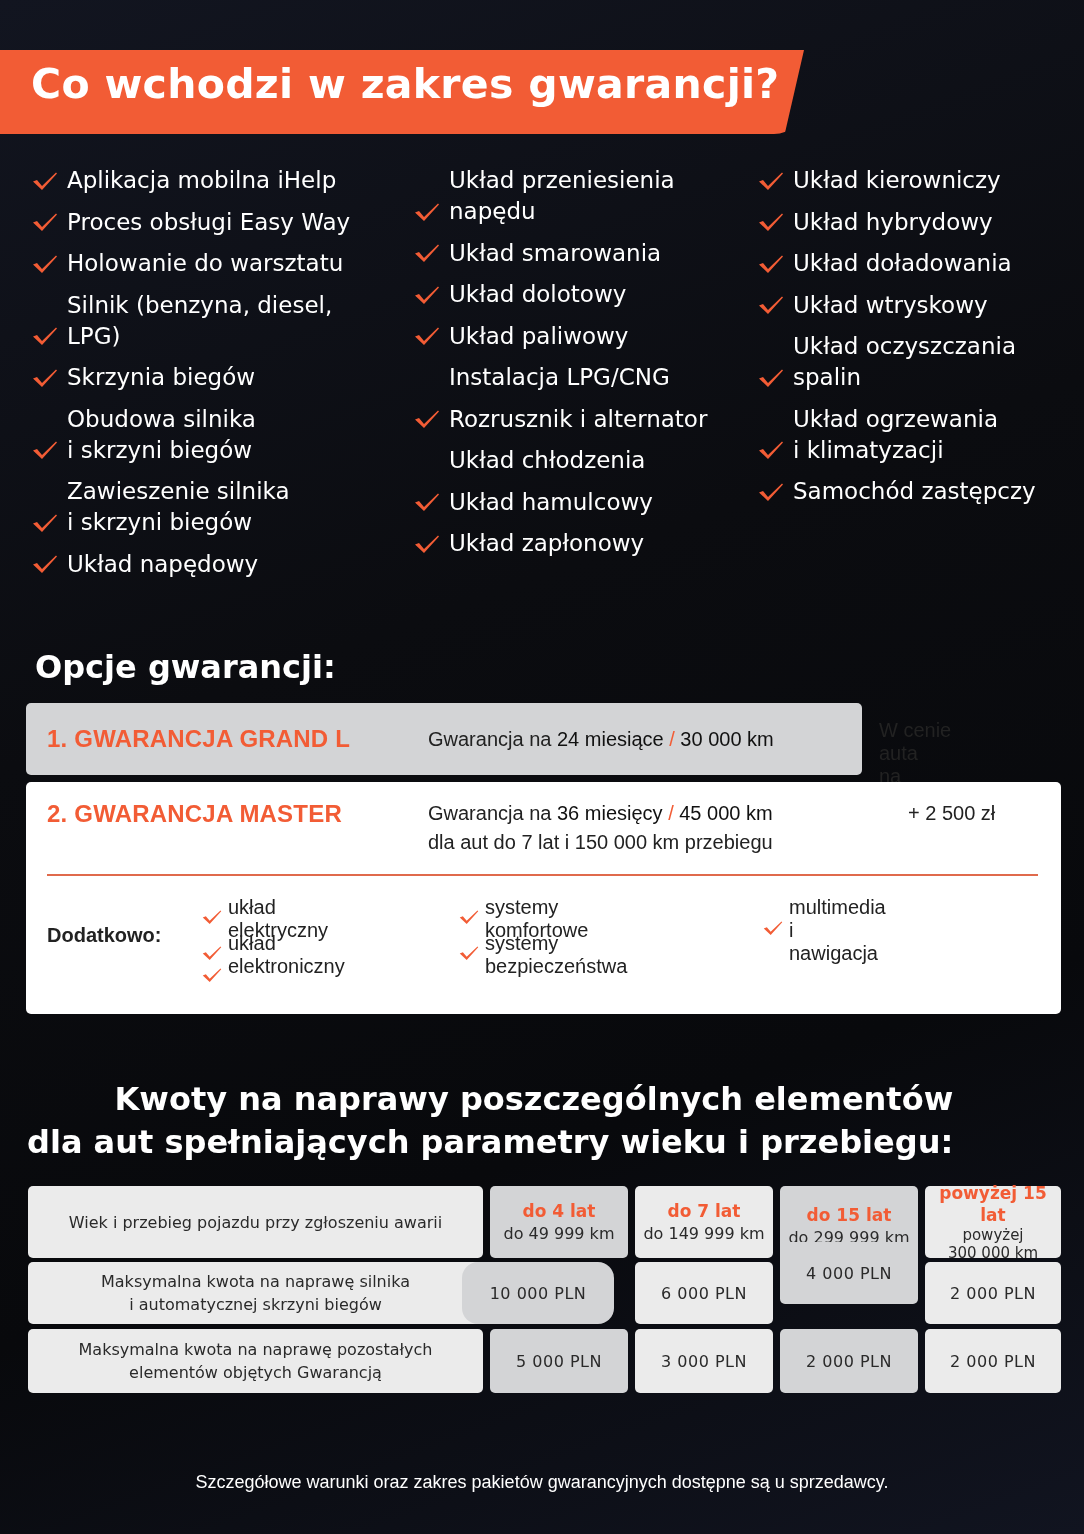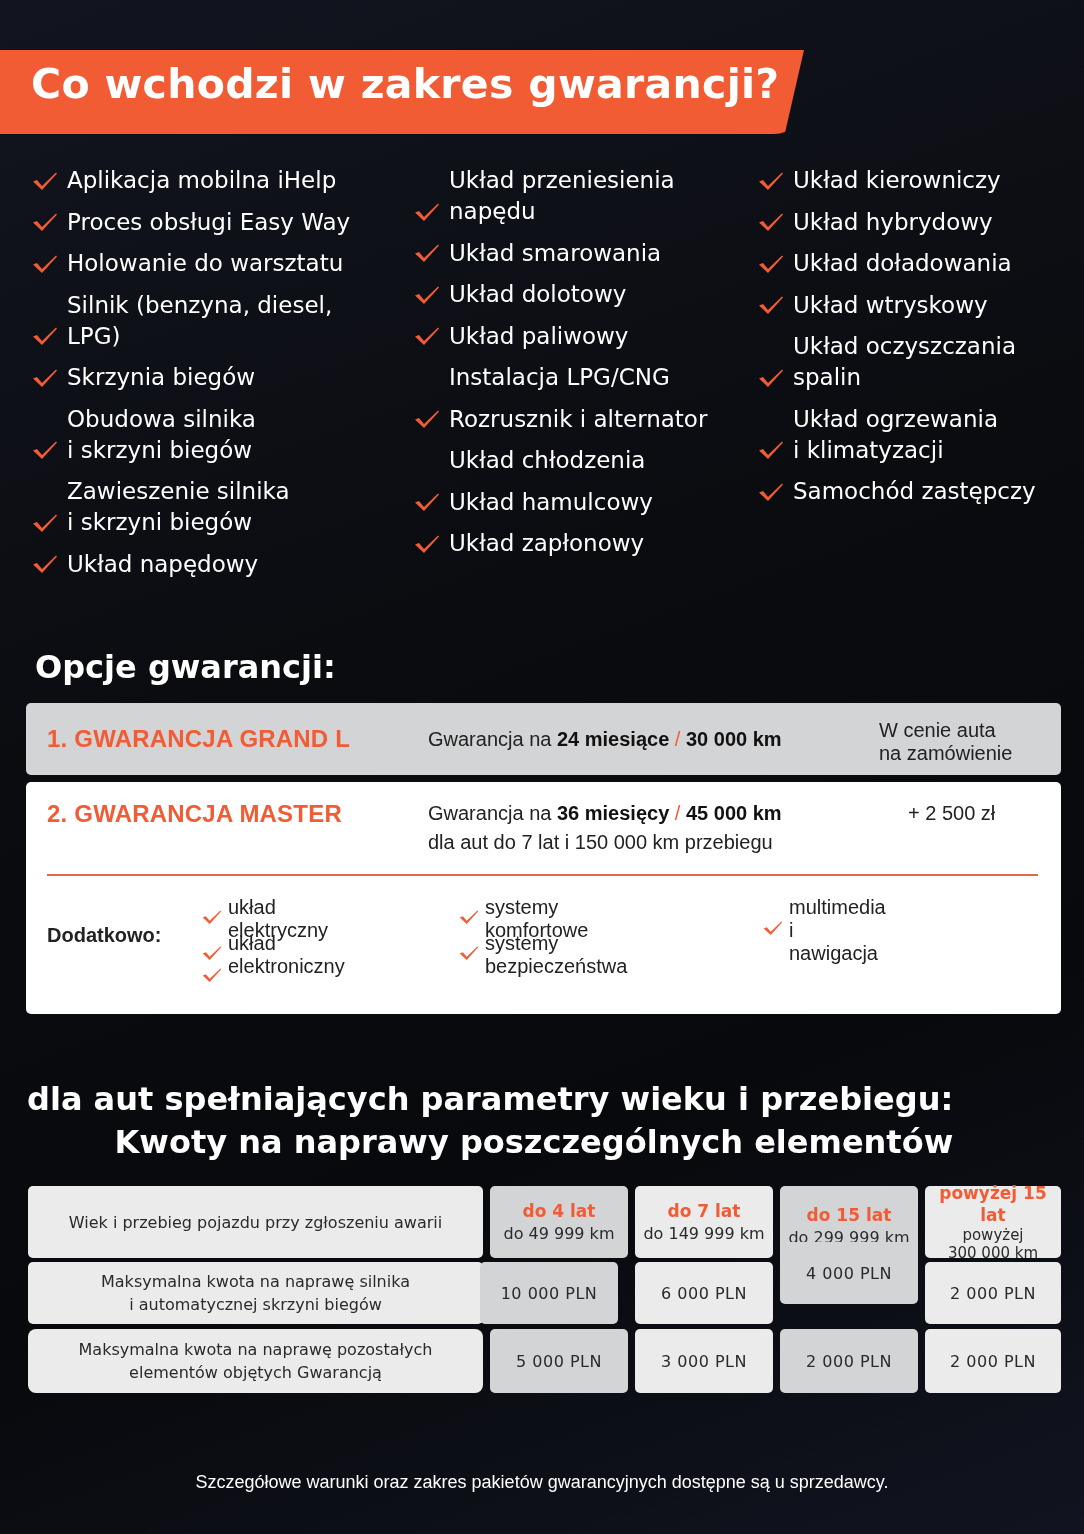--- a/index.html
+++ b/index.html
@@ -34,35 +34,35 @@
   .item .chk svg { width: 26px; height: 20px; }
   .item .chk.hidden svg { visibility: hidden; }
   .item .txt { white-space: pre-line; }
 
   .section-title {
     position: absolute; font-weight: bold; color: #fff; text-align: right;
   }
   .opt-title { left: 35px; top: 648px; font-size: 32px; }
 
   .card { position: absolute; border-radius: 5px; }
-  .card1 { left: 26px; top: 703px; width: 1035px; height: 72px; background: #d3d4d6; }
+  .card1 { left: 26px; top: 703px; width: 836px; height: 72px; background: #d3d4d6; }
   .card2 { left: 26px; top: 782px; width: 1035px; height: 232px; background: #ffffff; }
   .card-name {
     position: absolute; left: 21px; font-size: 24px; font-weight: bold; color: #f25c35;
     font-family: "Liberation Sans", sans-serif; letter-spacing: 0.2px;
   }
   .card1 .card-name { top: 22px; }
   .card2 .card-name { top: 18px; }
   .card-desc {
     position: absolute; left: 402px; font-size: 20px; color: #222;
     font-family: "Liberation Sans", sans-serif; line-height: 29px;
   }
   .card1 .card-desc { top: 22px; }
   .card2 .card-desc { top: 17px; }
-  .card-desc b { font-weight: bold; color: #111; }
+  .card-desc b { font-weight: normal; color: #111; }
   .card-desc .slash { color: #f25c35; }
   .card-price {
     position: absolute; font-size: 20px; color: #222; line-height: 23px;
     font-family: "Liberation Sans", sans-serif;
   }
   .card1 .card-price { left: 853px; top: 16px; }
   .card2 .card-price { left: 882px; top: 20px; }
   .card-divider {
     position: absolute; left: 21px; right: 23px; top: 92px; height: 2px; background: #e06a4c;
   }
@@ -361,22 +361,22 @@
       </div>
       <div class="extra" style="left: 176px; top: 184px;">
         <span><svg viewBox="0 0 26 20" width="20" height="18">
             <path d="M1 10.5 L5 9 L10 15 L24 1.5 L25 2.5 L10 19 Z" fill="#f25c35"></path>
           </svg></span>
       </div>
     </div>
 </div>
 
 <div class="section-title kw-title">
+  <div>Kwoty na naprawy poszczególnych elementów</div>
   <div>dla aut spełniających parametry wieku i przebiegu:</div>
-  <div>Kwoty na naprawy poszczególnych elementów</div>
 </div>
 <div id="amounts-table">
     <div class="tcell light label" style="left: 28px; top: 1186px; width: 455px; height: 72px;">Wiek i przebieg pojazdu przy zgłoszeniu awarii</div>
     <div class="tcell dark" style="left: 490px; top: 1186px; width: 138px; height: 72px;">
       <div class="inner">
         <div class="age">do 4 lat</div>
         <div class="km" style="white-space: pre-line;">do 49 999 km</div>
       </div>
     </div>
     <div class="tcell light" style="left: 635px; top: 1186px; width: 138px; height: 72px;">
@@ -393,33 +393,33 @@
     </div>
     <div class="tcell light" style="left: 925px; top: 1186px; width: 136px; height: 72px;">
       <div class="inner">
         <div class="age">powyżej 15 lat</div>
         <div class="km small" style="white-space: pre-line;">powyżej
 300 000 km</div>
       </div>
     </div>
     <div class="tcell light label" style="left: 28px; top: 1262px; width: 455px; height: 62px;">Maksymalna kwota na naprawę silnika
 i automatycznej skrzyni biegów</div>
-    <div class="tcell dark" style="left: 480px; top: 1262px; width: 138px; height: 62px;">
+    <div class="tcell dark" style="left: 462px; top: 1262px; width: 152px; height: 62px; border-radius: 16px;">
       <span class="val">10 000 PLN</span>
     </div>
     <div class="tcell light" style="left: 635px; top: 1262px; width: 138px; height: 62px;">
       <span class="val">6 000 PLN</span>
     </div>
     <div class="tcell dark" style="left: 780px; top: 1242px; width: 138px; height: 62px;">
       <span class="val">4 000 PLN</span>
     </div>
     <div class="tcell light" style="left: 925px; top: 1262px; width: 136px; height: 62px;">
       <span class="val">2 000 PLN</span>
     </div>
-    <div class="tcell light label" style="left: 28px; top: 1329px; width: 455px; height: 64px; border-radius: 8px;">Maksymalna kwota na naprawę pozostałych
+    <div class="tcell light label" style="left: 28px; top: 1329px; width: 455px; height: 64px;">Maksymalna kwota na naprawę pozostałych
 elementów objętych Gwarancją</div>
     <div class="tcell dark" style="left: 490px; top: 1329px; width: 138px; height: 64px;">
       <span class="val">5 000 PLN</span>
     </div>
     <div class="tcell light" style="left: 635px; top: 1329px; width: 138px; height: 64px;">
       <span class="val">3 000 PLN</span>
     </div>
     <div class="tcell dark" style="left: 780px; top: 1329px; width: 138px; height: 64px;">
       <span class="val">2 000 PLN</span>
     </div>

